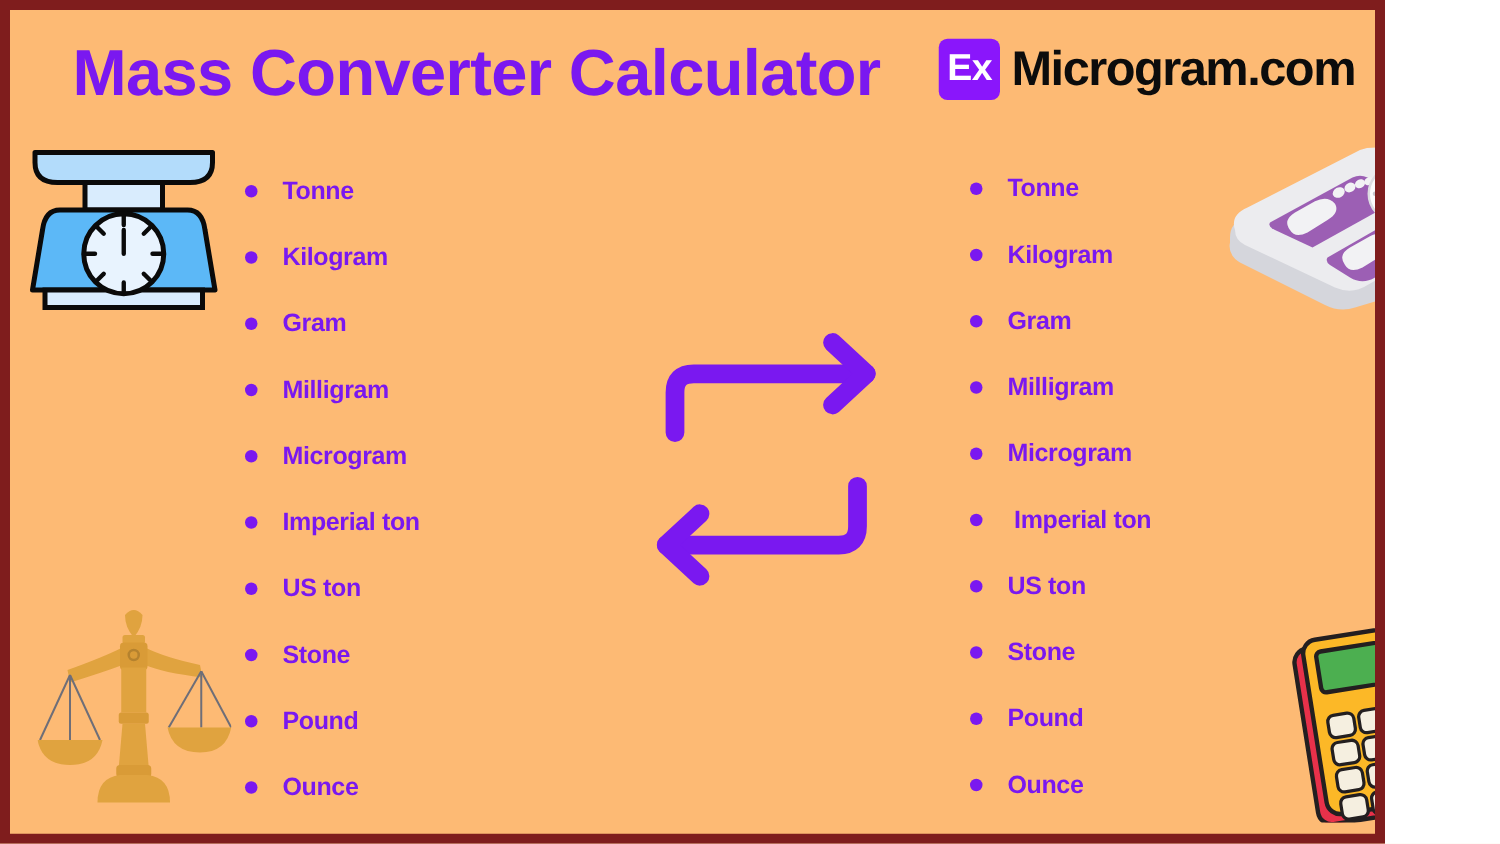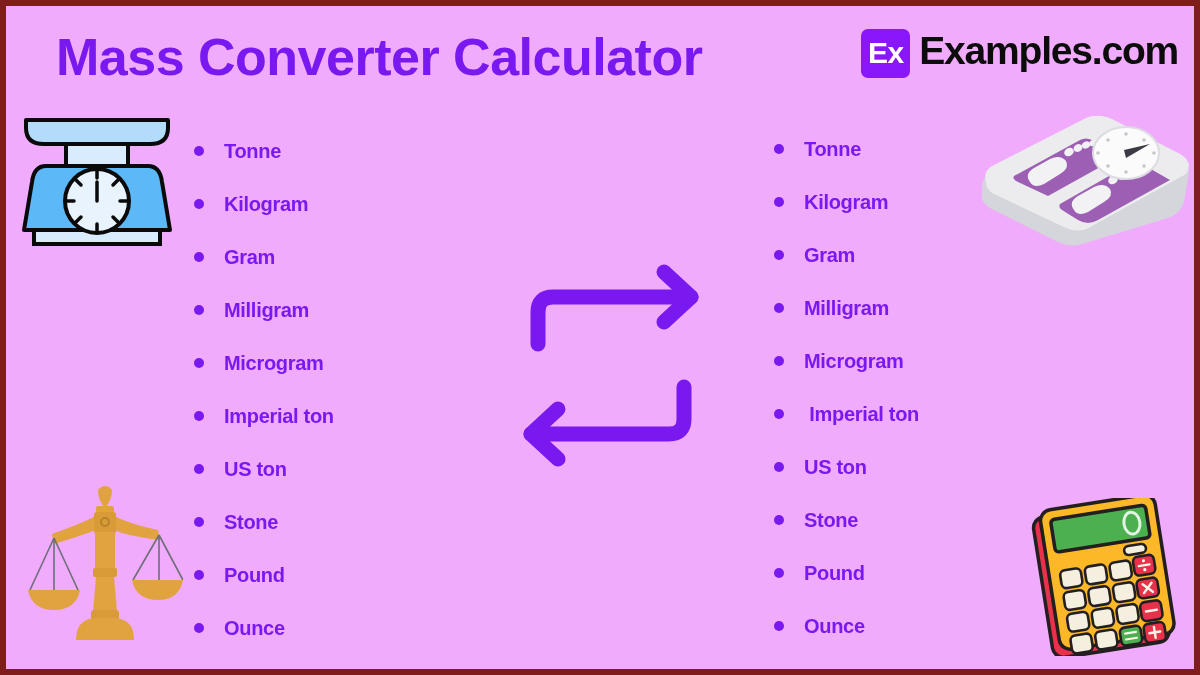--- a/index.html
+++ b/index.html
@@ -8,24 +8,24 @@
     margin: 0;
     padding: 0;
     background: #ffffff;
   }
   body {
     font-family: "Liberation Sans", sans-serif;
   }
 
   .page {
     position: relative;
-    width: 1200px;
+    width: 1108px;
     height: 675px;
-    background: #f0abfc;
-    border: 6px solid #7f1d1d;
+    background: #fdba74;
+    border: 8px solid #7f1d1d;
     overflow: hidden;
   }
 
   
   .header {
     position: absolute;
     top: 0;
     left: 0;
     right: 0;
     height: 100px;
@@ -39,20 +39,21 @@
     letter-spacing: -0.5px;
     color: #7a18f0;
     white-space: nowrap;
     line-height: 1.2;
   }
   .brand {
     position: absolute;
     right: 16px;
     top: 23px;
     display: flex;
+    align-items: center;
     gap: 9px;
   }
   .brand-mark {
     width: 49px;
     height: 49px;
     border-radius: 7px;
     background: #8a16fb;
     color: #ffffff;
     font-size: 30px;
     font-weight: 700;
@@ -150,21 +151,21 @@
 </head>
 <body>
 
 <div class="page">
 
   <div class="header">
     <div class="page-title">Mass Converter Calculator</div>
 
     <div class="brand">
       <div class="brand-mark">Ex</div>
-      <div class="brand-name">Examples.com</div>
+      <div class="brand-name">Microgram.com</div>
     </div>
   </div>
 
   <ul class="unit-list left" id="left-list">
       <li class="unit-item"><span class="bullet"></span><span class="unit-label">Tonne</span></li>
       <li class="unit-item"><span class="bullet"></span><span class="unit-label">Kilogram</span></li>
       <li class="unit-item"><span class="bullet"></span><span class="unit-label">Gram</span></li>
       <li class="unit-item"><span class="bullet"></span><span class="unit-label">Milligram</span></li>
       <li class="unit-item"><span class="bullet"></span><span class="unit-label">Microgram</span></li>
       <li class="unit-item"><span class="bullet"></span><span class="unit-label">Imperial ton</span></li>

